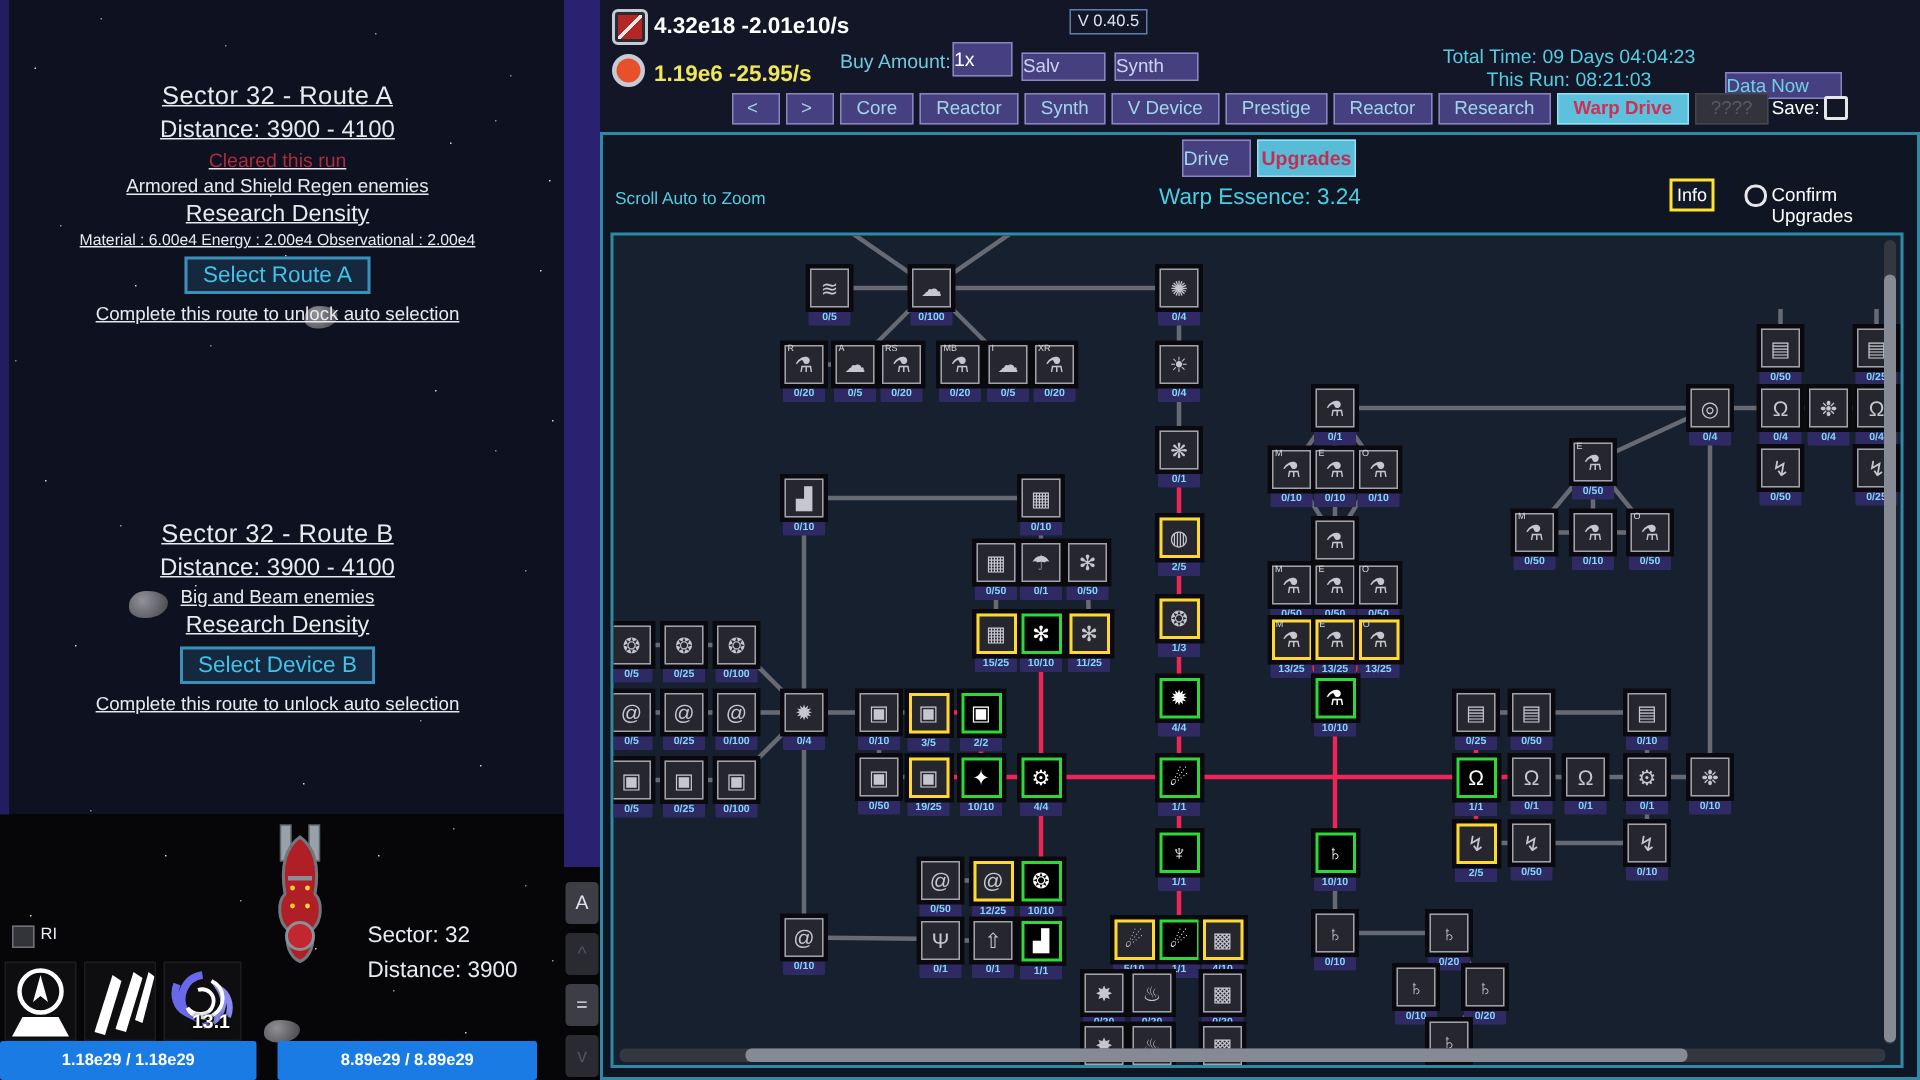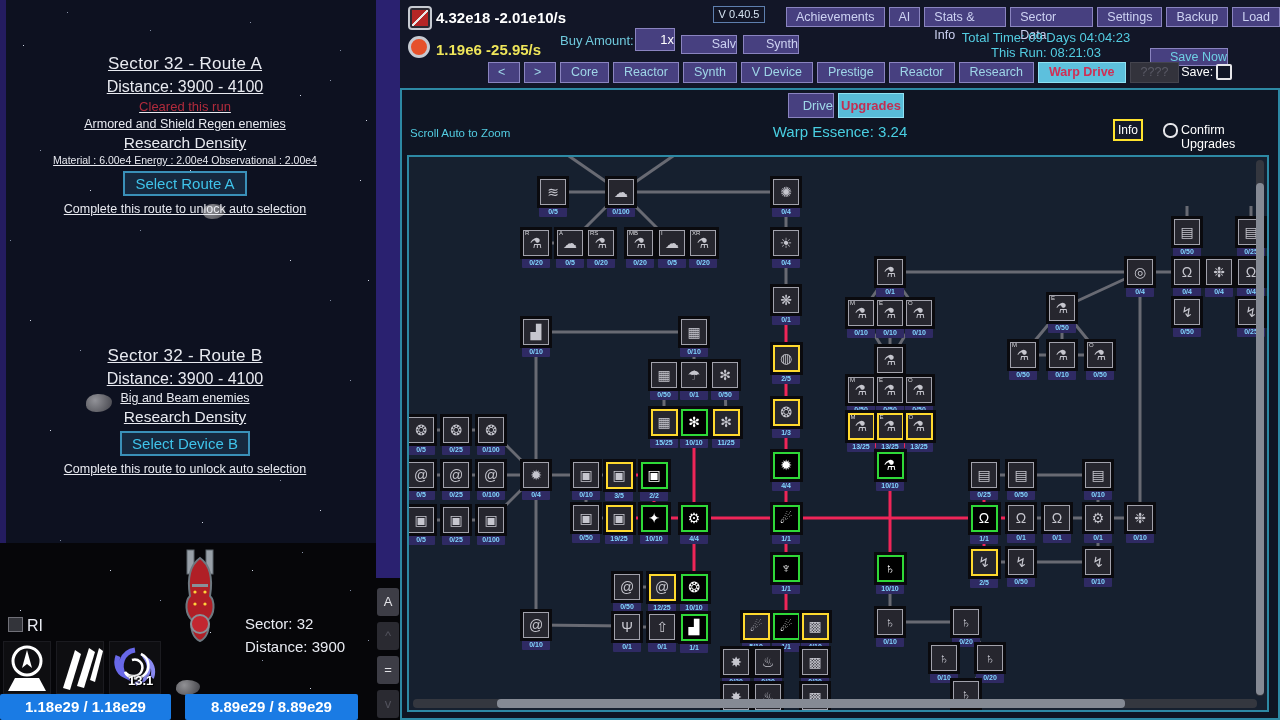--- a/index.html
+++ b/index.html
@@ -32,38 +32,38 @@
   .route .r-materials{font-size:10.5px;margin-top:2px;white-space:nowrap;}
   .route-btn{display:inline-block;margin-top:5px;padding:2px 10px;font-size:15px;color:#3fc3ea;
     background:#16283e;border:2px solid #3a90b8;}
   .route .r-note{font-size:12.5px;margin-top:6px;}
 
   
   .check{background:#33343a;border:1px solid #707078;}
   #hud-ri-label,#hud-sector,#hud-distance{color:#e9ebf2;}
   .tile{background:#0e0e11;border:1px solid #1b1b20;}
   #swirl-val{color:#fff;font-weight:bold;font-size:13px;text-shadow:0 0 3px #000,1px 1px 0 #000;}
-  .bar{background:#1a7be4;color:#fff;font-weight:bold;font-size:15px;text-align:center;line-height:26px;border-radius:2px;}
+  .bar{background:#1a7be4;color:#fff;font-weight:bold;font-size:11px;text-align:center;line-height:26px;border-radius:2px;}
 
   
   .sidebtn{left:377px;width:22px;height:28px;border-radius:3px;text-align:center;line-height:28px;
     font-size:13px;position:absolute;}
   .sidebtn.on{background:#3d3d46;color:#e2e2e6;}
   .sidebtn.off{background:#2a2a31;color:#52525c;}
 
   
   #top-bar{left:400px;top:0;width:880px;height:88px;background:#121627;}
   #res-icon1{left:8px;top:6px;width:20px;height:20px;border:2px solid #c6cad2;border-radius:4px;background:#2a2a33;}
   #res-icon1 .diag{position:absolute;inset:2px;background:linear-gradient(135deg,#b42626 44%,#e8e8e8 44%,#e8e8e8 56%,#b42626 56%);}
   #res1{left:36px;top:9px;color:#fff;font-weight:bold;font-size:15px;}
   #res-icon2{left:8px;top:36px;width:16px;height:16px;border:3px solid #c6cad2;border-radius:50%;background:#e6512b;}
   #res2{left:36px;top:41px;color:#efe65a;font-weight:bold;font-size:15px;}
   #version-box{left:313px;top:6px;width:50px;height:15px;border:1px solid #5e7fae;color:#d6e4f2;font-size:11px;text-align:center;line-height:15px;}
   #buy-label{left:160px;top:33px;color:#6fc9dd;font-size:13px;}
-  .btn{background:#474080;border:1px solid #8a84c0;color:#cdd2f2;text-align:right;}
+  .btn{background:#474080;border:1px solid #8a84c0;color:#cdd2f2;text-align:left;}
   #buy-1x{left:235px;top:28px;width:38px;height:21px;font-size:13px;line-height:21px;color:#fff;}
   #buy-btns{left:281px;top:35px;display:flex;gap:6px;}
   #buy-btns .btn{width:54px;height:17px;line-height:17px;font-size:12.5px;}
   #nav-row{left:386px;top:7px;display:flex;gap:4px;}
   .navbtn{height:18px;line-height:18px;font-size:12.5px;padding:0 9px;background:#474080;border:1px solid #8a84c0;color:#cdd2f2;}
   #total-time{left:536px;top:30px;width:220px;text-align:center;color:#53cde2;font-size:13px;}
   #this-run{left:536px;top:45px;width:220px;text-align:center;color:#53cde2;font-size:13px;}
   #save-now{left:750px;top:48px;width:76px;height:16px;line-height:16px;font-size:12.5px;color:#6fd0e4;}
   #autosave-label{left:752px;top:65px;color:#fff;font-size:12.5px;}
   #autosave-check{left:816px;top:64px;width:12px;height:12px;border:2px solid #e6e6ea;border-radius:2px;background:#121627;}
@@ -146,21 +146,21 @@
     <circle cx="15" cy="44" r="1.6" fill="#ffd23a"></circle>
       <circle cx="25" cy="44" r="1.6" fill="#ffd23a"></circle>
     <circle cx="15" cy="56" r="1.6" fill="#ffd23a"></circle>
       <circle cx="25" cy="56" r="1.6" fill="#ffd23a"></circle>
   </svg>
 
   <div class="abs" style="left:245px;top:615px;color:#e9ebf2;font-size:15px;" id="hud-sector">Sector: 32</div>
   <div class="abs" style="left:245px;top:638px;color:#e9ebf2;font-size:15px;" id="hud-distance">Distance: 3900</div>
 
   <div class="abs check" style="left:8px;top:617px;width:13px;height:13px;"></div>
-  <div class="abs" style="left:27px;top:617px;font-size:16px;" id="hud-ri-label">RI</div>
+  <div class="abs" style="left:27px;top:617px;font-size:11px;" id="hud-ri-label">RI</div>
 
   <div class="abs tile" style="left:3px;top:641px;width:46px;height:51px;">
     <svg width="46" height="51" viewBox="0 0 46 51">
       <circle cx="23" cy="19" r="14" fill="none" stroke="#fff" stroke-width="3"></circle>
       <path d="M23,8 L28,26 L23,22 L18,26 Z" fill="#fff"></path>
       <path d="M11,36 L35,36 L42,49 L4,49 Z" fill="#fff"></path>
     </svg>
   </div>
   <div class="abs tile" style="left:56px;top:641px;width:46px;height:51px;">
     <svg width="46" height="51" viewBox="0 0 46 51">
@@ -195,32 +195,23 @@
     <div class="abs" id="res1">4.32e18 -2.01e10/s</div>
     <div class="abs" id="res-icon2"></div>
     <div class="abs" id="res2">1.19e6 -25.95/s</div>
     <div class="abs" id="version-box">V 0.40.5</div>
     <div class="abs" id="buy-label">Buy Amount:</div>
     <div class="abs btn" id="buy-1x">1x</div>
     <div class="abs" id="buy-btns">
         <div class="btn">Salv</div>
         <div class="btn">Synth</div>
       </div>
-    <div class="abs" id="nav-row">
-        <div class="navbtn">Achievements</div>
-        <div class="navbtn">AI</div>
-        <div class="navbtn">Stats &amp; Info</div>
-        <div class="navbtn">Sector Data</div>
-        <div class="navbtn">Settings</div>
-        <div class="navbtn">Backup</div>
-        <div class="navbtn">Load</div>
-      </div>
     <div class="abs" id="total-time">Total Time: 09 Days 04:04:23</div>
     <div class="abs" id="this-run">This Run: 08:21:03</div>
-    <div class="abs btn" id="save-now">Save Now</div>
+    <div class="abs btn" id="save-now">Data Now</div>
     <div class="abs" id="autosave-label">Auto Save:</div>
     <div class="abs" id="autosave-check"></div>
     <div class="abs" id="tabs-row">
         <div class="tab arrow">&lt;</div>
         <div class="tab arrow">&gt;</div>
         <div class="tab">Core</div>
         <div class="tab">Reactor</div>
         <div class="tab">Synth</div>
         <div class="tab">V Device</div>
         <div class="tab">Prestige</div>

